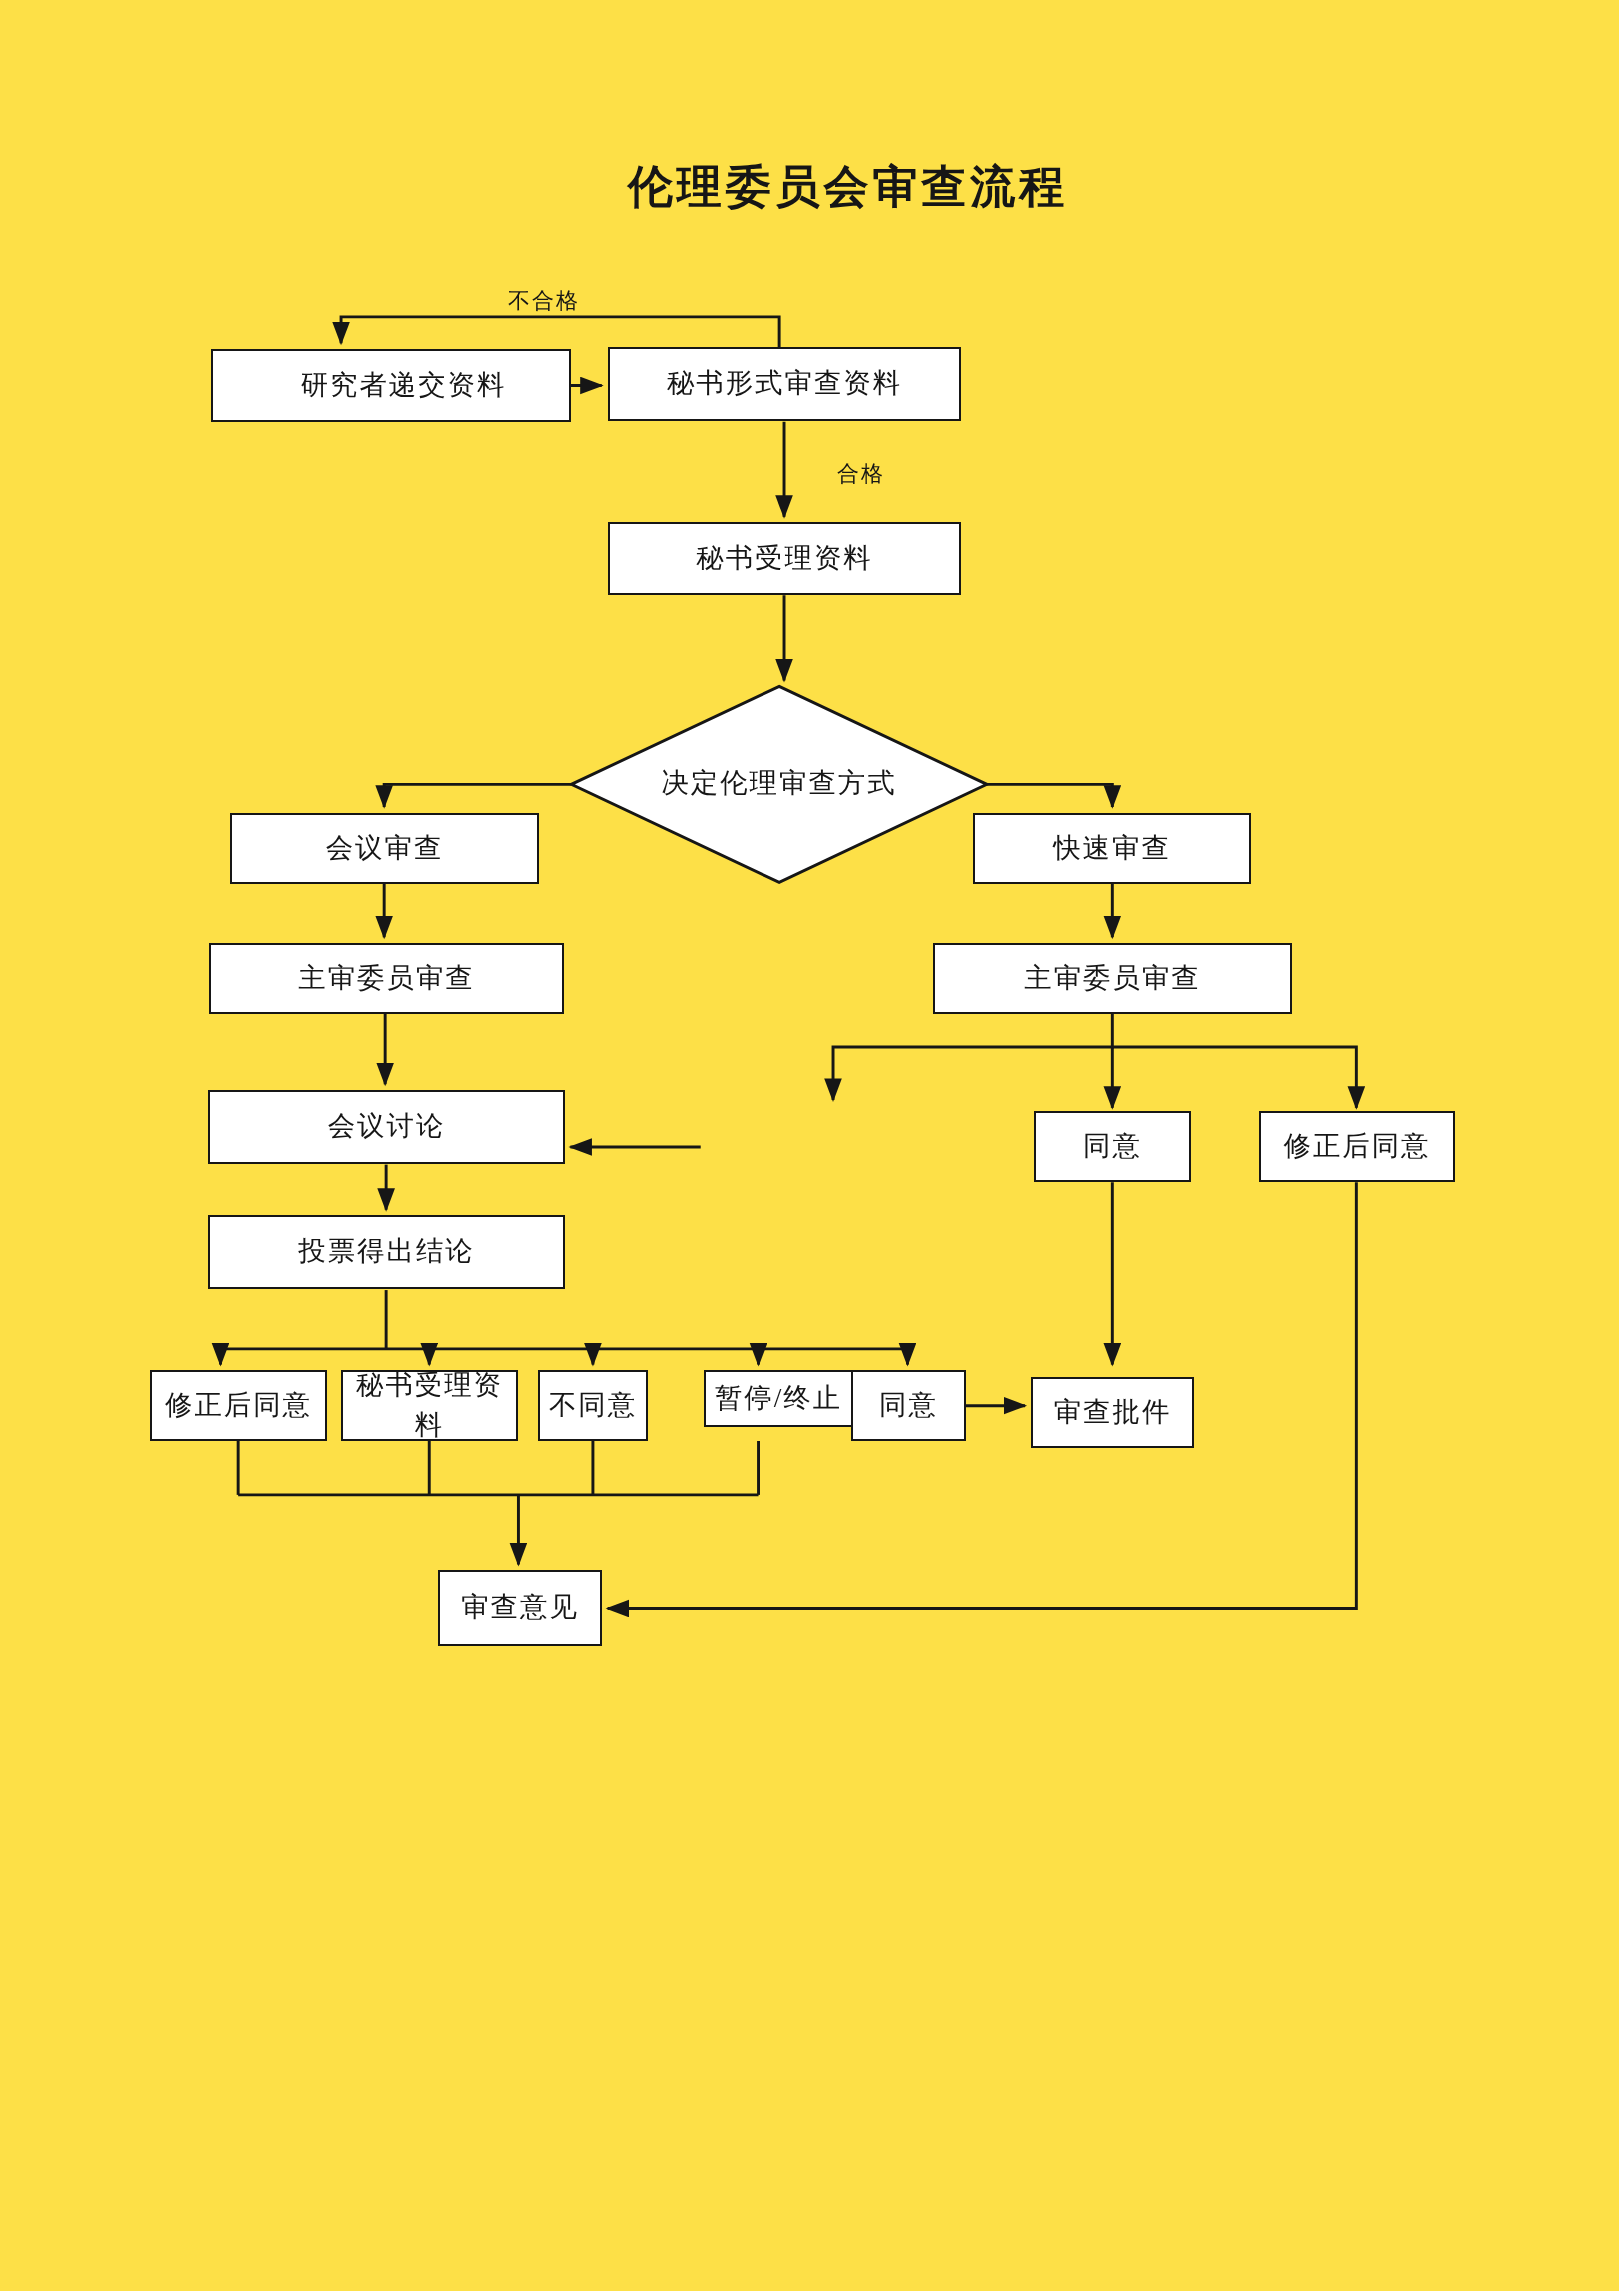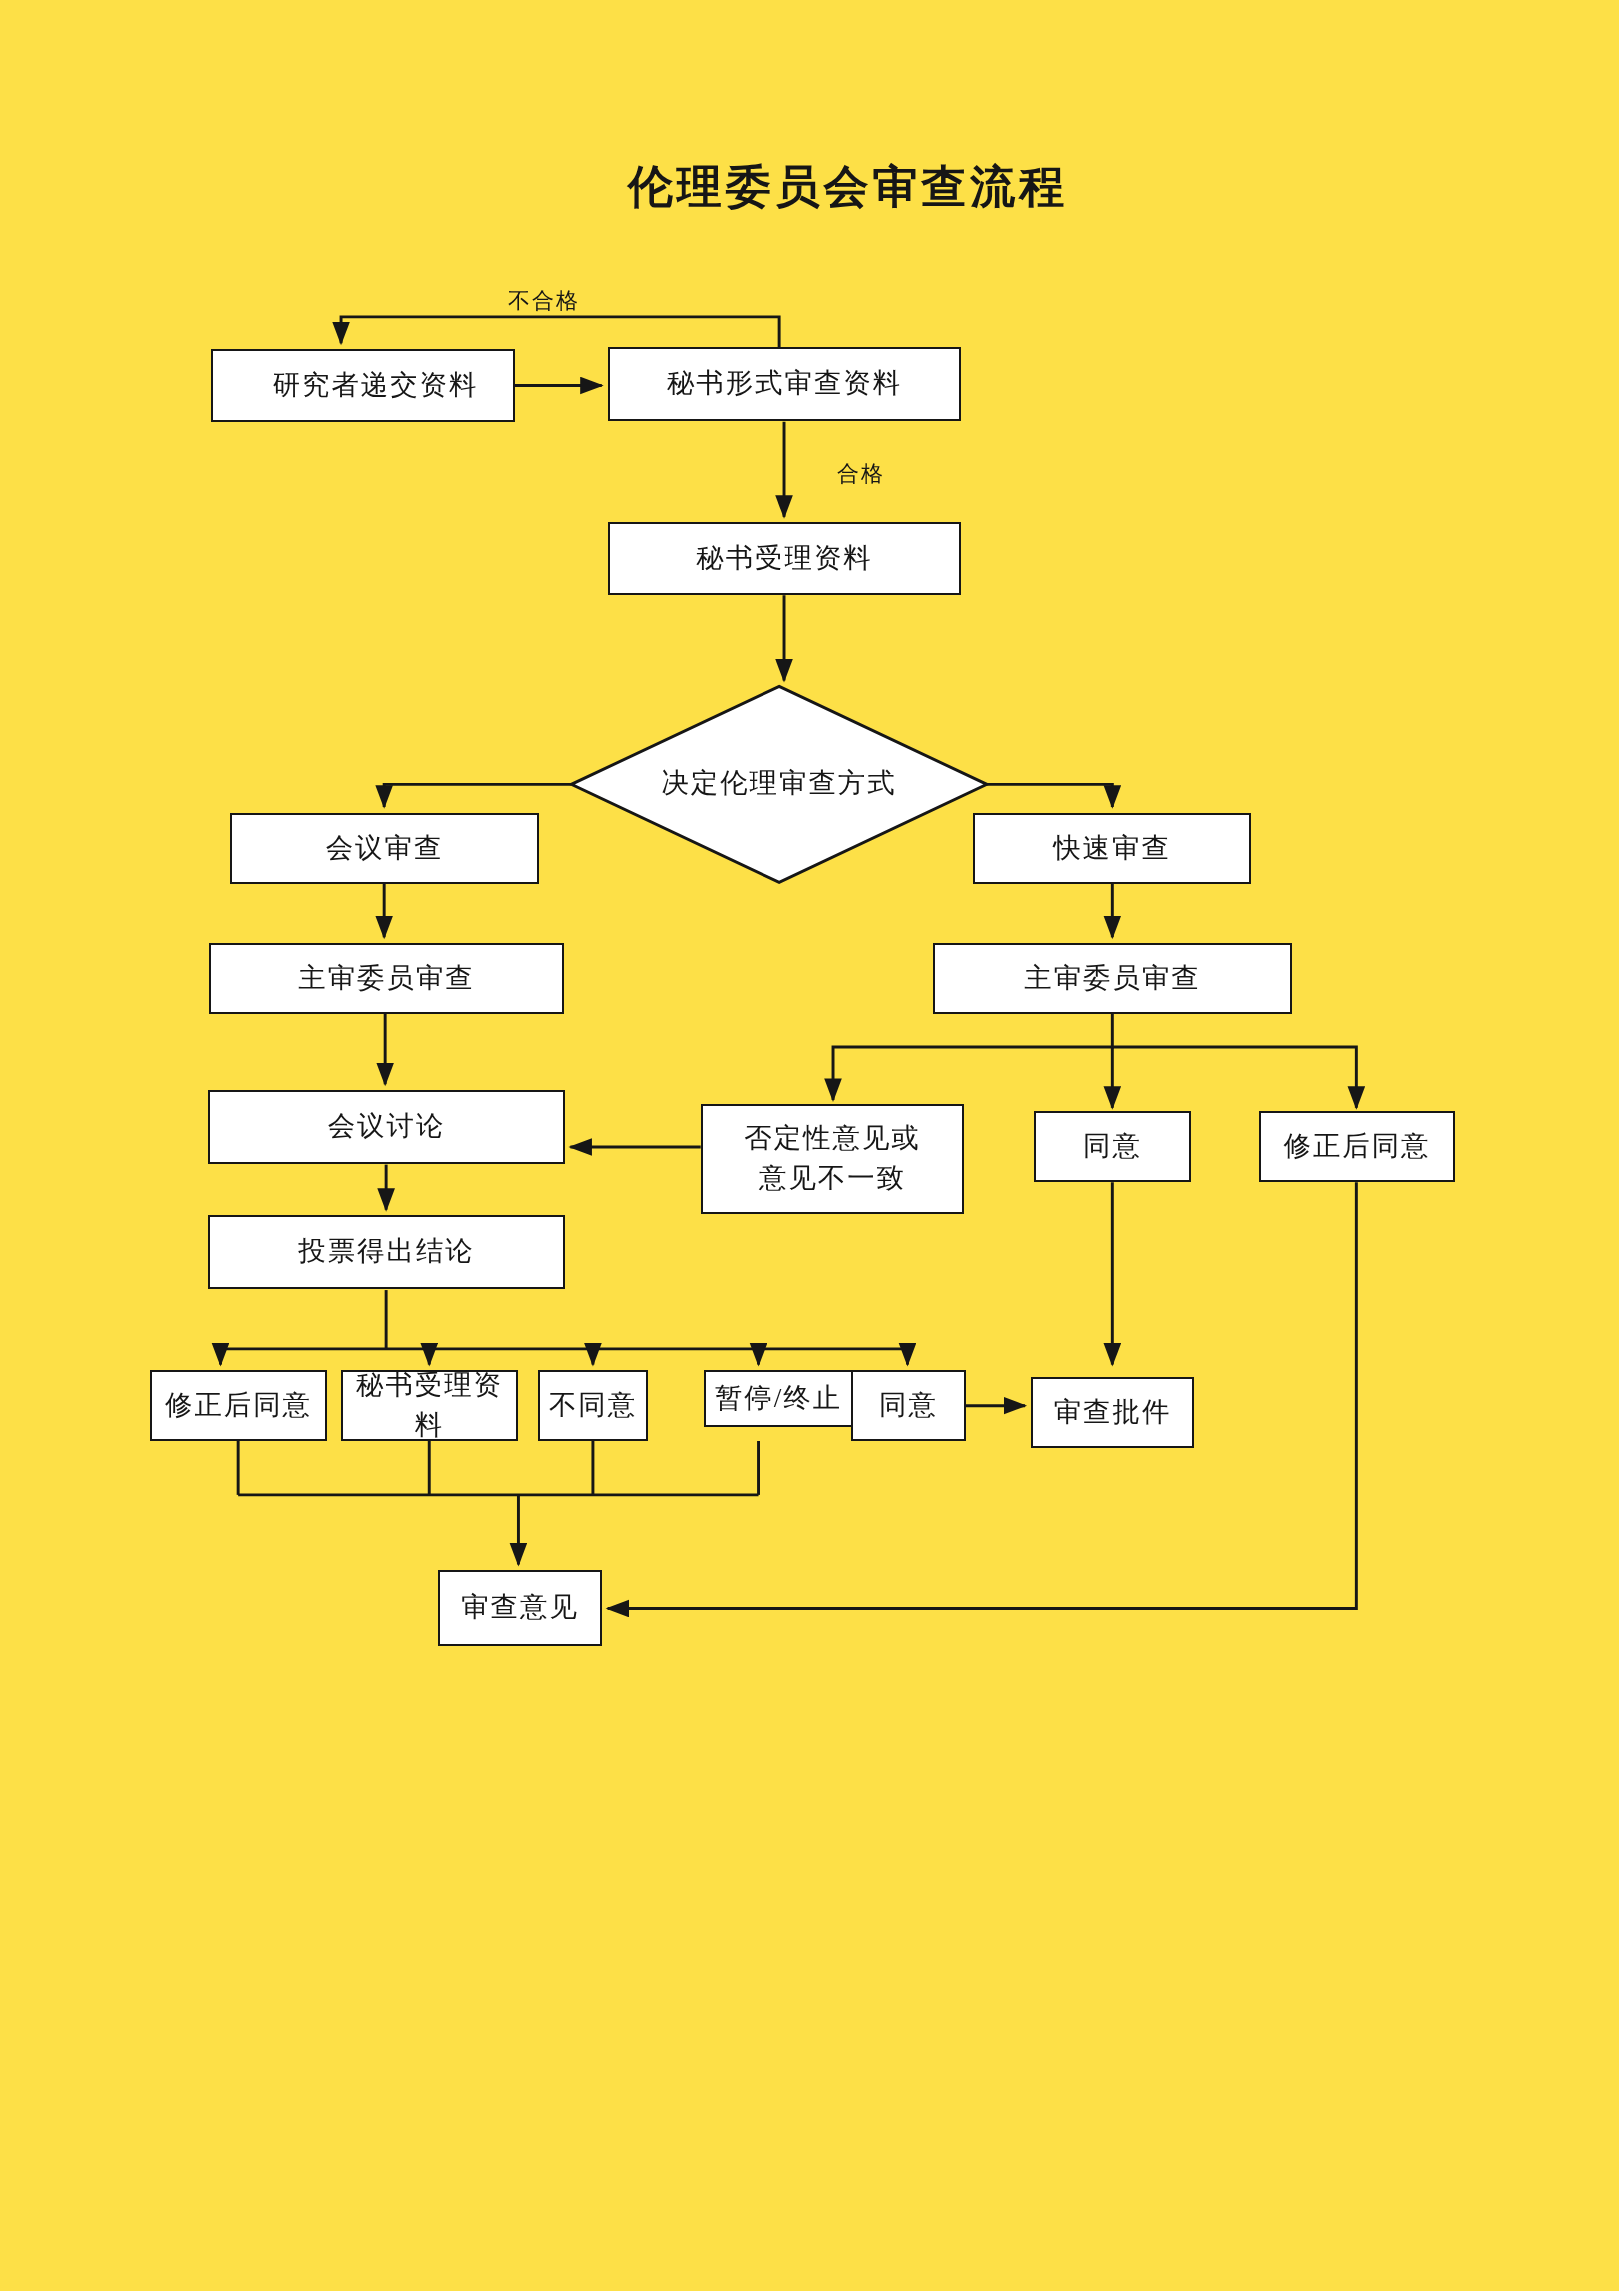--- a/index.html
+++ b/index.html
@@ -107,31 +107,29 @@
       <polyline points="1384,1206 1384,1641 620,1641" class="edge" marker-end="url(#arw)"></polyline>
       <polyline points="243,1470 243,1525" class="edge"></polyline>
       <polyline points="438,1470 438,1525" class="edge"></polyline>
       <polyline points="605,1470 605,1525" class="edge"></polyline>
       <polyline points="774,1470 774,1525" class="edge"></polyline>
       <polyline points="243,1525 774,1525" class="edge"></polyline>
       <polyline points="529,1525 529,1596" class="edge" marker-end="url(#arw)"></polyline>
       <polygon points="795,700 1007,800 795,900 583,800" class="diamond-shape"></polygon>
     </svg>
   <div class="page-title">伦理委员会审查流程</div>
-<div class="node" style="left: 211px; top: 349px; width: 304px; height: 73px; padding-left: 25px;">研究者递交资料</div>
+<div class="node" style="left: 211px; top: 349px; width: 360px; height: 73px; padding-left: 25px;">研究者递交资料</div>
     <div class="node" style="left: 608px; top: 347px; width: 353px; height: 74px;">秘书形式审查资料</div>
     <div class="node" style="left: 608px; top: 522px; width: 353px; height: 73px;">秘书受理资料</div>
     <div class="node diamond-label" style="left: 571px; top: 686px; width: 416px; height: 196px;">决定伦理审查方式</div>
     <div class="node" style="left: 230px; top: 813px; width: 309px; height: 71px;">会议审查</div>
     <div class="node" style="left: 973px; top: 813px; width: 278px; height: 71px;">快速审查</div>
     <div class="node" style="left: 209px; top: 943px; width: 355px; height: 71px;">主审委员审查</div>
     <div class="node" style="left: 933px; top: 943px; width: 359px; height: 71px;">主审委员审查</div>
     <div class="node" style="left: 208px; top: 1090px; width: 357px; height: 74px;">会议讨论</div>
-    <div class="node" style="left: 701px; top: 1104px; width: 263px; height: 110px;">否定性意见或
-意见不一致</div>
     <div class="node" style="left: 1034px; top: 1111px; width: 157px; height: 71px;">同意</div>
     <div class="node" style="left: 1259px; top: 1111px; width: 196px; height: 71px;">修正后同意</div>
     <div class="node" style="left: 208px; top: 1215px; width: 357px; height: 74px;">投票得出结论</div>
     <div class="node" style="left: 150px; top: 1370px; width: 177px; height: 71px;">修正后同意</div>
     <div class="node" style="left: 341px; top: 1370px; width: 177px; height: 71px;">秘书受理资料</div>
     <div class="node" style="left: 538px; top: 1370px; width: 110px; height: 71px;">不同意</div>
     <div class="node" style="left: 684px; top: 1370px; width: 149px; height: 57px; margin-left: 20px;">暂停/终止</div>
     <div class="node" style="left: 851px; top: 1370px; width: 115px; height: 71px;">同意</div>
     <div class="node" style="left: 1031px; top: 1370px; width: 163px; height: 71px; margin-top: 7px;">审查批件</div>
     <div class="node" style="left: 438px; top: 1570px; width: 164px; height: 76px;">审查意见</div>

